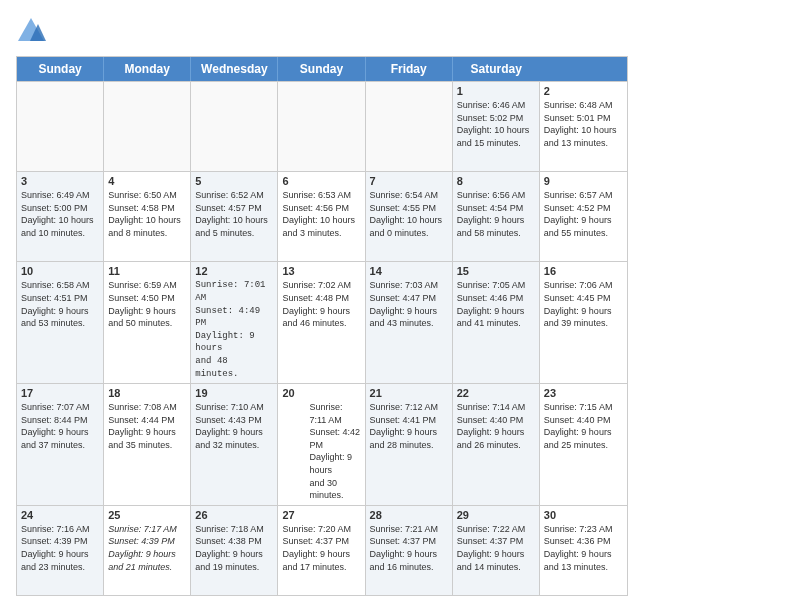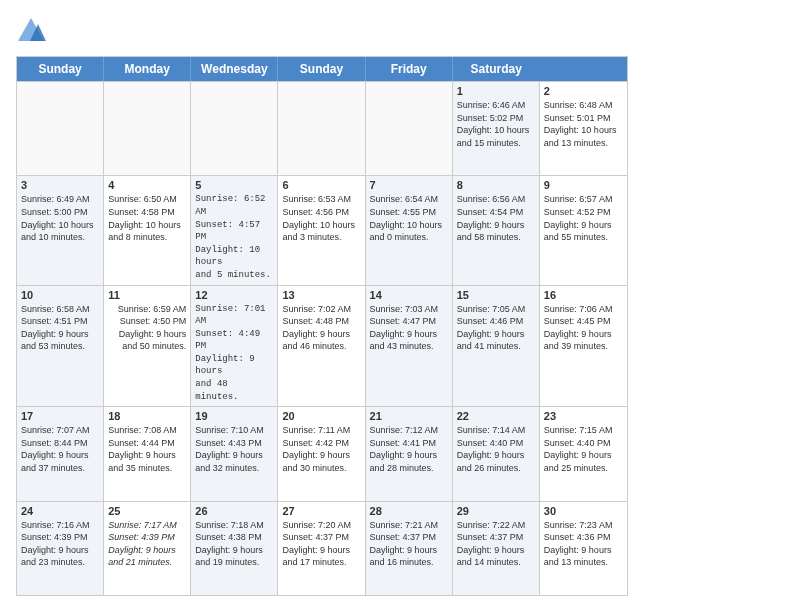--- a/index.html
+++ b/index.html
@@ -158,21 +158,21 @@
           </div>
           <div class="cal-cell">
             <div class="day-num">4</div>
             <div class="day-info" style="white-space: pre-line;">Sunrise: 6:50 AM
 Sunset: 4:58 PM
 Daylight: 10 hours
 and 8 minutes.</div>
           </div>
           <div class="cal-cell shaded">
             <div class="day-num">5</div>
-            <div class="day-info" style="white-space: pre-line; font-family: Liberation Mono, monospace;">Sunrise: 6:52 AM
+            <div class="day-info" style="white-space: pre-line;">Sunrise: 6:52 AM
 Sunset: 4:57 PM
 Daylight: 10 hours
 and 5 minutes.</div>
           </div>
           <div class="cal-cell">
             <div class="day-num">6</div>
             <div class="day-info" style="white-space: pre-line;">Sunrise: 6:53 AM
 Sunset: 4:56 PM
 Daylight: 10 hours
 and 3 minutes.</div>
@@ -202,21 +202,21 @@
         <div class="cal-row">
           <div class="cal-cell shaded">
             <div class="day-num">10</div>
             <div class="day-info" style="white-space: pre-line;">Sunrise: 6:58 AM
 Sunset: 4:51 PM
 Daylight: 9 hours
 and 53 minutes.</div>
           </div>
           <div class="cal-cell">
             <div class="day-num">11</div>
-            <div class="day-info" style="white-space: pre-line; text-align: right;">Sunrise: 6:59 AM
+            <div class="day-info" style="white-space: pre-line;">Sunrise: 6:59 AM
 Sunset: 4:50 PM
 Daylight: 9 hours
 and 50 minutes.</div>
           </div>
           <div class="cal-cell shaded">
             <div class="day-num">12</div>
             <div class="day-info" style="white-space: pre-line; font-family: Liberation Mono, monospace;">Sunrise: 7:01 AM
 Sunset: 4:49 PM
 Daylight: 9 hours
 and 48 minutes.</div>
@@ -267,21 +267,21 @@
           </div>
           <div class="cal-cell shaded">
             <div class="day-num">19</div>
             <div class="day-info" style="white-space: pre-line;">Sunrise: 7:10 AM
 Sunset: 4:43 PM
 Daylight: 9 hours
 and 32 minutes.</div>
           </div>
           <div class="cal-cell">
             <div class="day-num">20</div>
-            <div class="day-info" style="white-space: pre-line;">Sunrise: 7:11 AM
+            <div class="day-info" style="white-space: pre-line; margin-left: 27px;">Sunrise: 7:11 AM
 Sunset: 4:42 PM
 Daylight: 9 hours
 and 30 minutes.</div>
           </div>
           <div class="cal-cell shaded">
             <div class="day-num">21</div>
             <div class="day-info" style="white-space: pre-line;">Sunrise: 7:12 AM
 Sunset: 4:41 PM
 Daylight: 9 hours
 and 28 minutes.</div>

